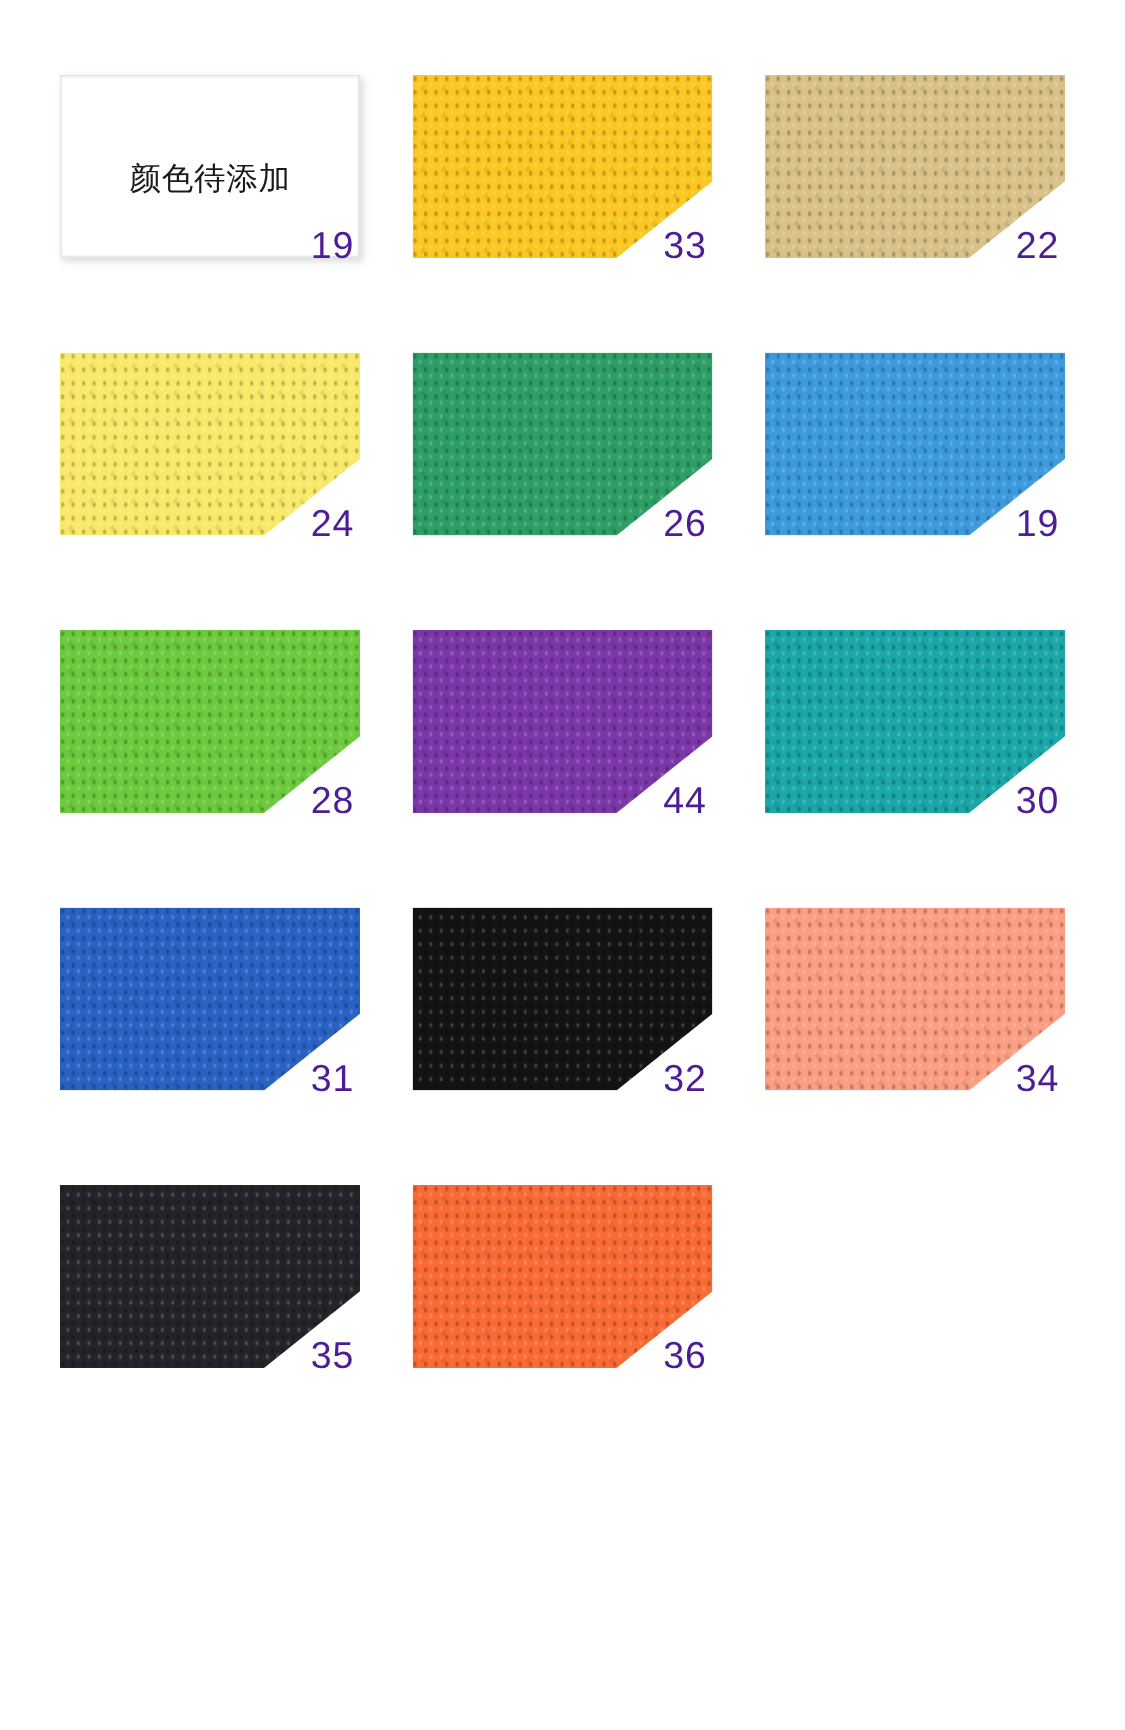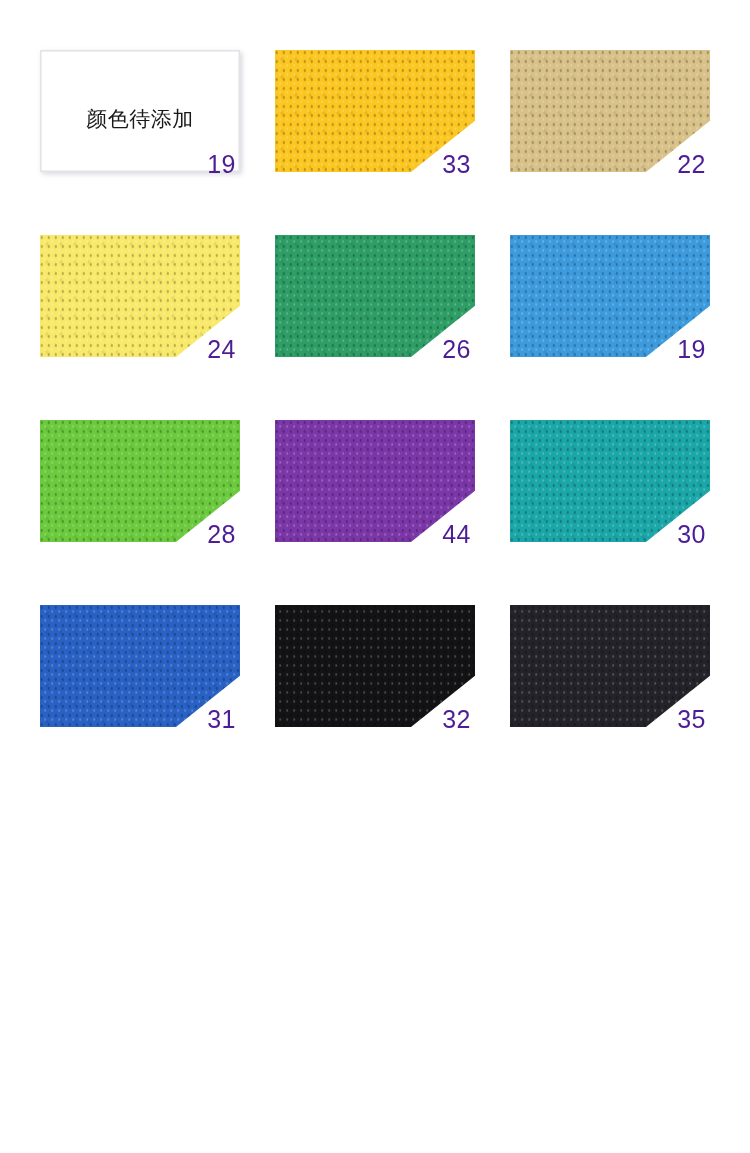--- a/index.html
+++ b/index.html
@@ -144,17 +144,25 @@
       </div>
       <div class="cell">
         <div class="swatch textured" style="background-color: rgb(41, 98, 196);"></div>
         <div class="swatch-number">31</div>
       </div>
       <div class="cell">
         <div class="swatch textured" style="background-color: rgb(19, 19, 21);"></div>
         <div class="swatch-number">32</div>
       </div>
       <div class="cell">
+        <div class="swatch textured" style="background-color: rgb(251, 158, 131);"></div>
+        <div class="swatch-number">34</div>
+      </div>
+      <div class="cell">
         <div class="swatch textured" style="background-color: rgb(35, 35, 41);"></div>
         <div class="swatch-number">35</div>
+      </div>
+      <div class="cell">
+        <div class="swatch textured" style="background-color: rgb(250, 106, 53);"></div>
+        <div class="swatch-number">36</div>
       </div>
     </div>
 </div>
 
 </body></html>

